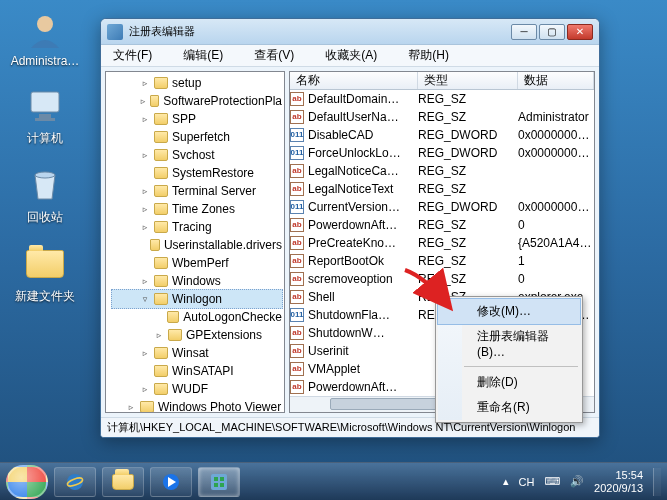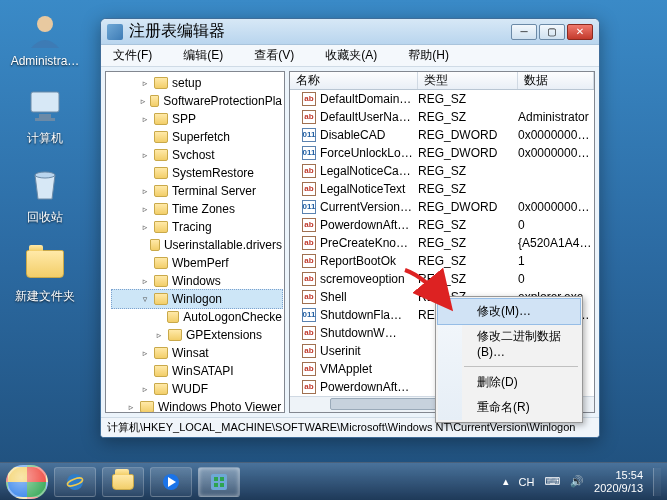--- a/index.html
+++ b/index.html
@@ -80,21 +80,21 @@
     align-items: center;
     padding: 0 6px;
     gap: 6px;
     border-bottom: 1px solid #a9c4dc;
   }
   .titlebar .title-icon {
     width: 16px; height: 16px;
     background: linear-gradient(135deg,#6fa8d6,#3d7bb5);
     border-radius: 2px;
   }
-  .titlebar .title { flex: 1; font-size: 16px; }
+  .titlebar .title { flex: 1; font-size: 11px; }
   .win-btns { display: flex; gap: 2px; }
   .win-btn {
     width: 26px; height: 16px;
     border: 1px solid #6b8aa7;
     border-radius: 2px;
     background: linear-gradient(180deg,#f3f8fc,#cfe1f0);
     display: flex; align-items: center; justify-content: center;
     font-size: 10px; line-height: 1;
     cursor: pointer;
   }
@@ -191,21 +191,21 @@
   }
   .row {
     display: flex;
     align-items: center;
     height: 18px;
     line-height: 18px;
     white-space: nowrap;
     cursor: pointer;
   }
   .row .cell { overflow: hidden; text-overflow: ellipsis; }
-  .row .c-name { width: 128px; padding-left: 12px; display:flex; align-items:center; gap:4px;}
+  .row .c-name { width: 128px; padding-left: 0; display:flex; align-items:center; gap:4px;}
   .row .c-type { width: 100px; }
   .row .c-data { flex: 1; }
   .val-icon {
     width: 14px; height: 14px;
     border: 1px solid #a07050;
     background: #fff;
     display: inline-flex;
     align-items: center; justify-content: center;
     font-size: 8px; font-weight: bold;
   }
@@ -640,21 +640,21 @@
   </div>
   <div class="statusbar">
     <span>计算机\HKEY_LOCAL_MACHINE\SOFTWARE\Microsoft\Windows NT\CurrentVersion\Winlogon</span>
   </div>
 </div>
 
 <div class="context-menu">
   <div class="ctx-icon-bar"></div>
   <div id="ctx-items">
       <div class="ctx-item highlight">修改(M)…</div>
-      <div class="ctx-item">修改二进制数据(B)…</div>
+      <div class="ctx-item">注册表编辑器(B)…</div>
       <div class="ctx-sep"></div>
       <div class="ctx-item">删除(D)</div>
       <div class="ctx-item">重命名(R)</div>
     </div>
 </div>
 
 <svg class="red-arrow" viewBox="0 0 60 50">
   <defs>
     <marker id="ah" markerWidth="10" markerHeight="10" refX="8" refY="5" orient="auto">
       <path d="M0,0 L10,5 L0,10 Z" fill="#d22"></path>

